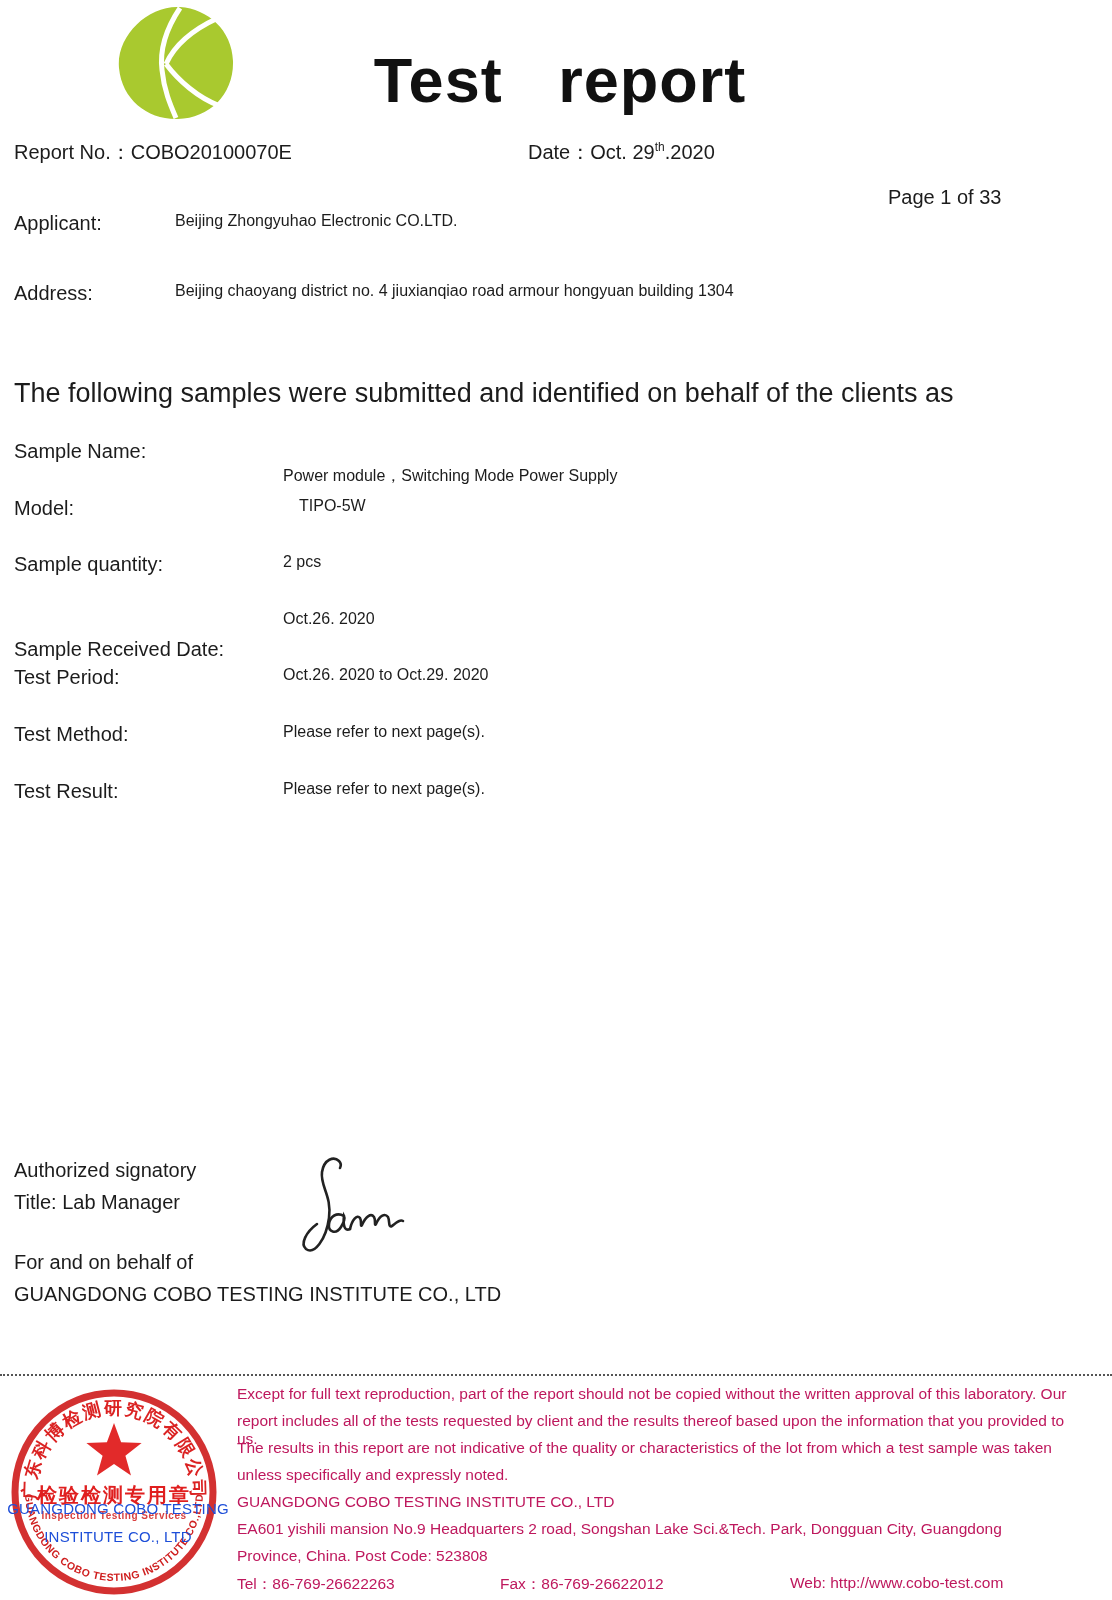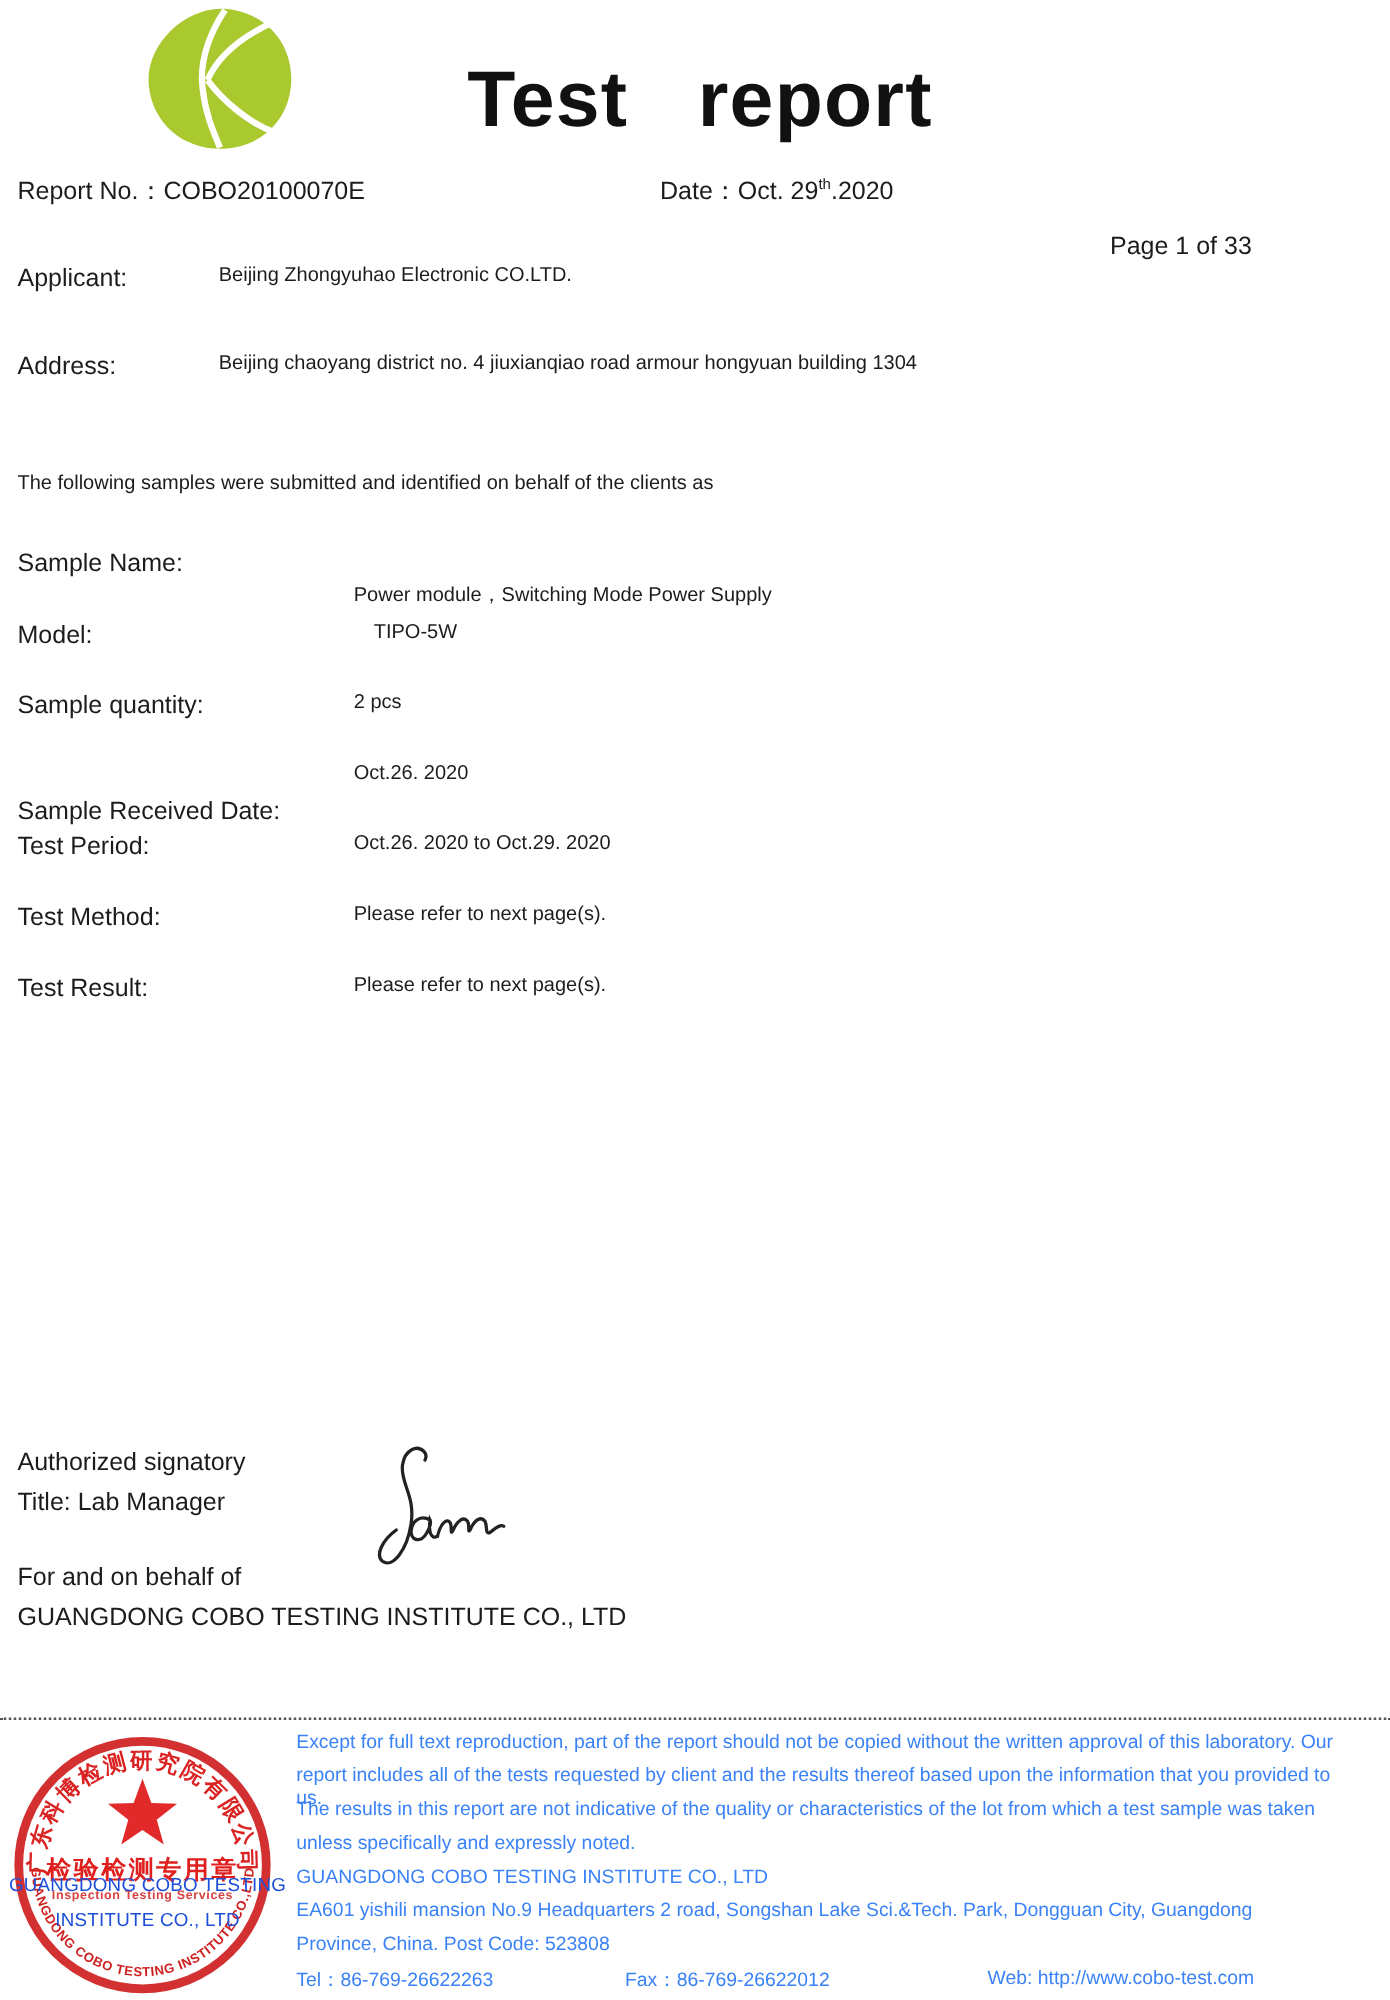--- a/index.html
+++ b/index.html
@@ -11,24 +11,24 @@
   }
   .abs{position:absolute;}
   .doc-title{
     font-size:63px;font-weight:bold;letter-spacing:1px;white-space:pre;
     color:#111;
   }
   .meta-text{font-size:20px;}
   .meta-text sup{font-size:12px;}
   .value{font-size:16px;}
   .row-label{position:absolute;left:14px;font-size:20px;}
-  .intro{font-size:16px;}
+  .intro{font-size:27px;}
   .sig-text{font-size:20px;line-height:31px;}
   .footer-rule{position:absolute;left:0;top:1374px;width:1112px;border-top:2px dotted #555;}
-  .fline{position:absolute;left:237px;width:830px;font-size:15.5px;color:#3b82f6;}
+  .fline{position:absolute;left:237px;width:830px;font-size:15.5px;color:#be185d;}
   .stamp-overlay{
     position:absolute;left:4px;width:228px;text-align:center;
     font-size:15px;color:#1d4ed8;z-index:3;letter-spacing:0.2px;
   }
   svg{display:block;}
 </style>
 </head>
 <body>
 
 <div class="page">

